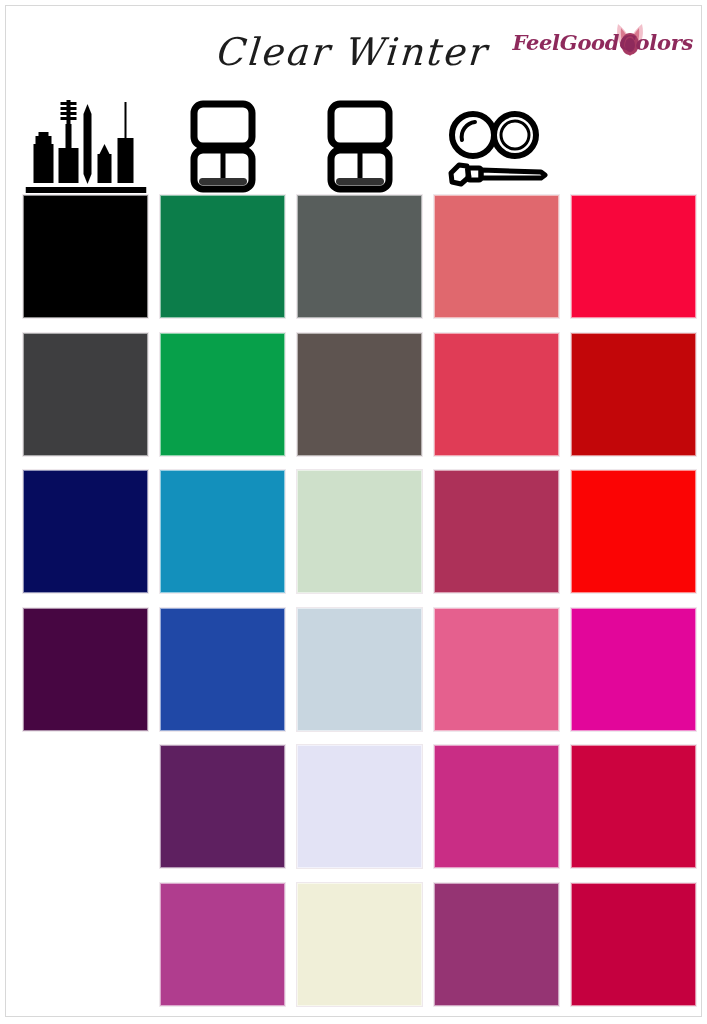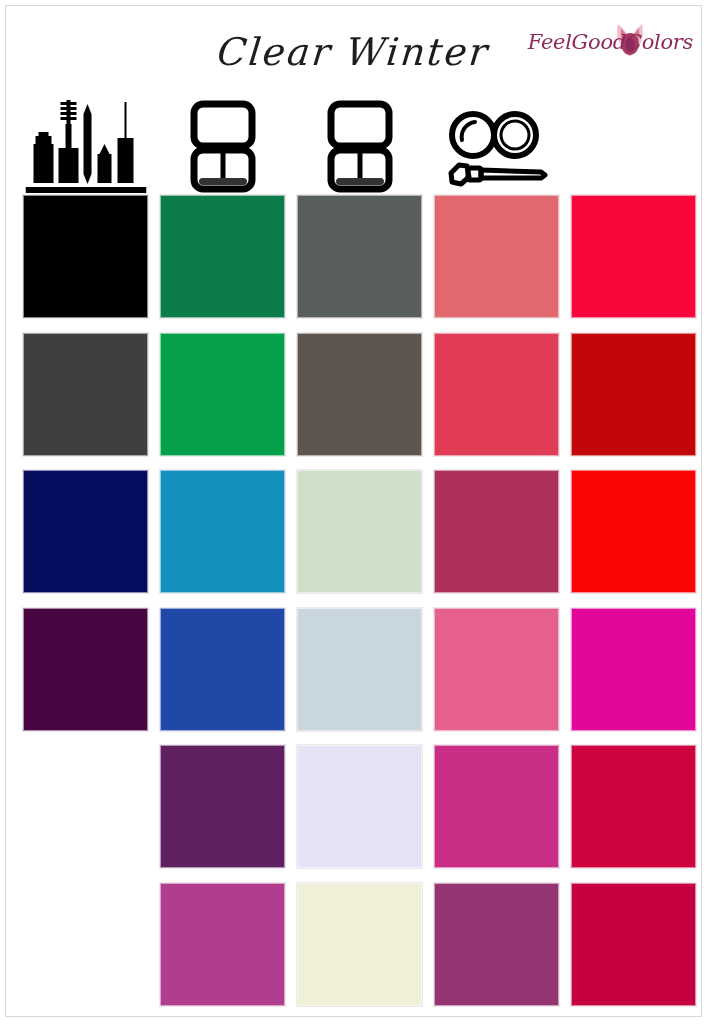--- a/index.html
+++ b/index.html
@@ -135,21 +135,21 @@
 
     <div class="palette-title">Clear Winter</div>
 
     <div class="brand">
       <svg class="brand-flower" viewBox="0 0 42 40">
         <path d="M21 38 C10 30 6 18 9 6 C14 10 18 15 21 21 C24 15 28 10 33 6 C36 18 32 30 21 38 Z" fill="#f2c0cb"></path>
         <path d="M21 38 C14 31 11 21 12 10 C16 15 19 19 21 24 C23 19 26 15 30 10 C31 21 28 31 21 38 Z" fill="#d9798f"></path>
         <ellipse cx="21" cy="26" rx="9" ry="11" fill="#a63a63"></ellipse>
         <ellipse cx="21" cy="27" rx="5" ry="7" fill="#8e2a5c"></ellipse>
       </svg>
-      <div class="brand-text" style="color: rgb(142, 42, 92);">FeelGoodColors</div>
+      <div class="brand-text" style="color: rgb(142, 42, 92); font-weight: bold;">FeelGoodColors</div>
     </div>
 
   </div>
 
   <div class="icon-row">
 
     <div class="icon-cell" style="left:23px;">
       <svg width="121" height="95" viewBox="0 0 121 95">
 
         <rect x="8" y="46" width="20" height="39" fill="#000000"></rect>

